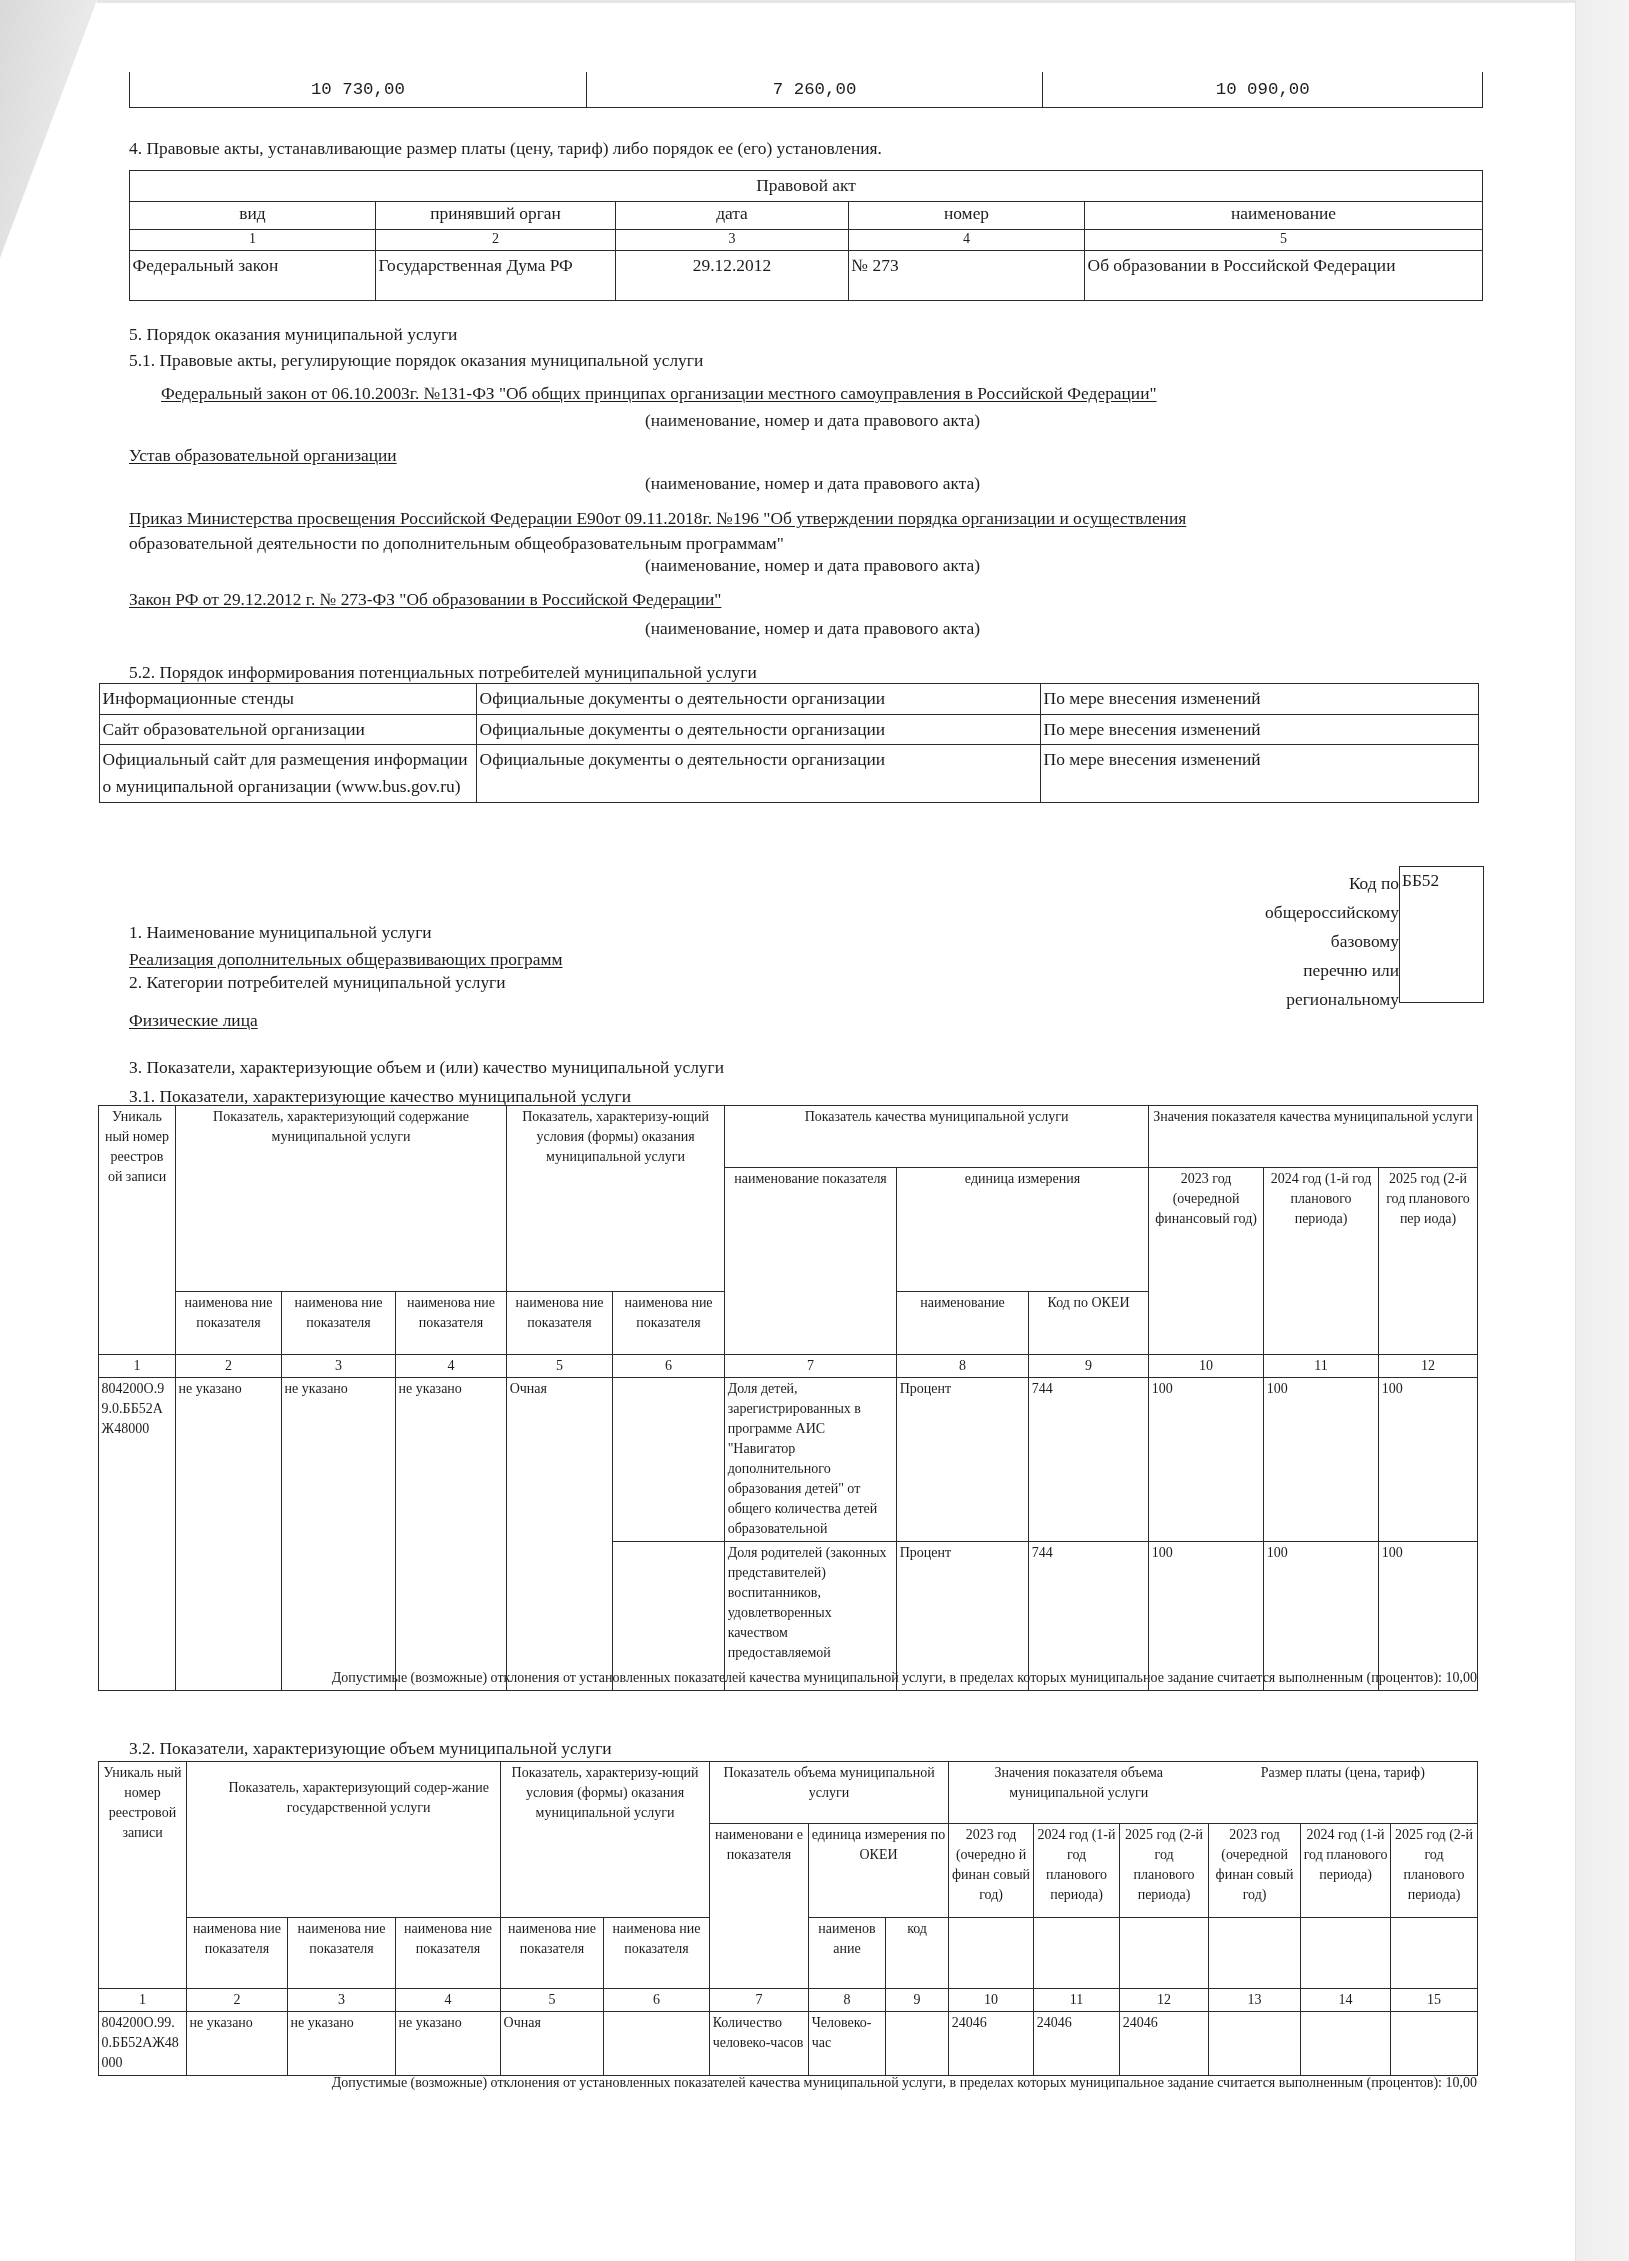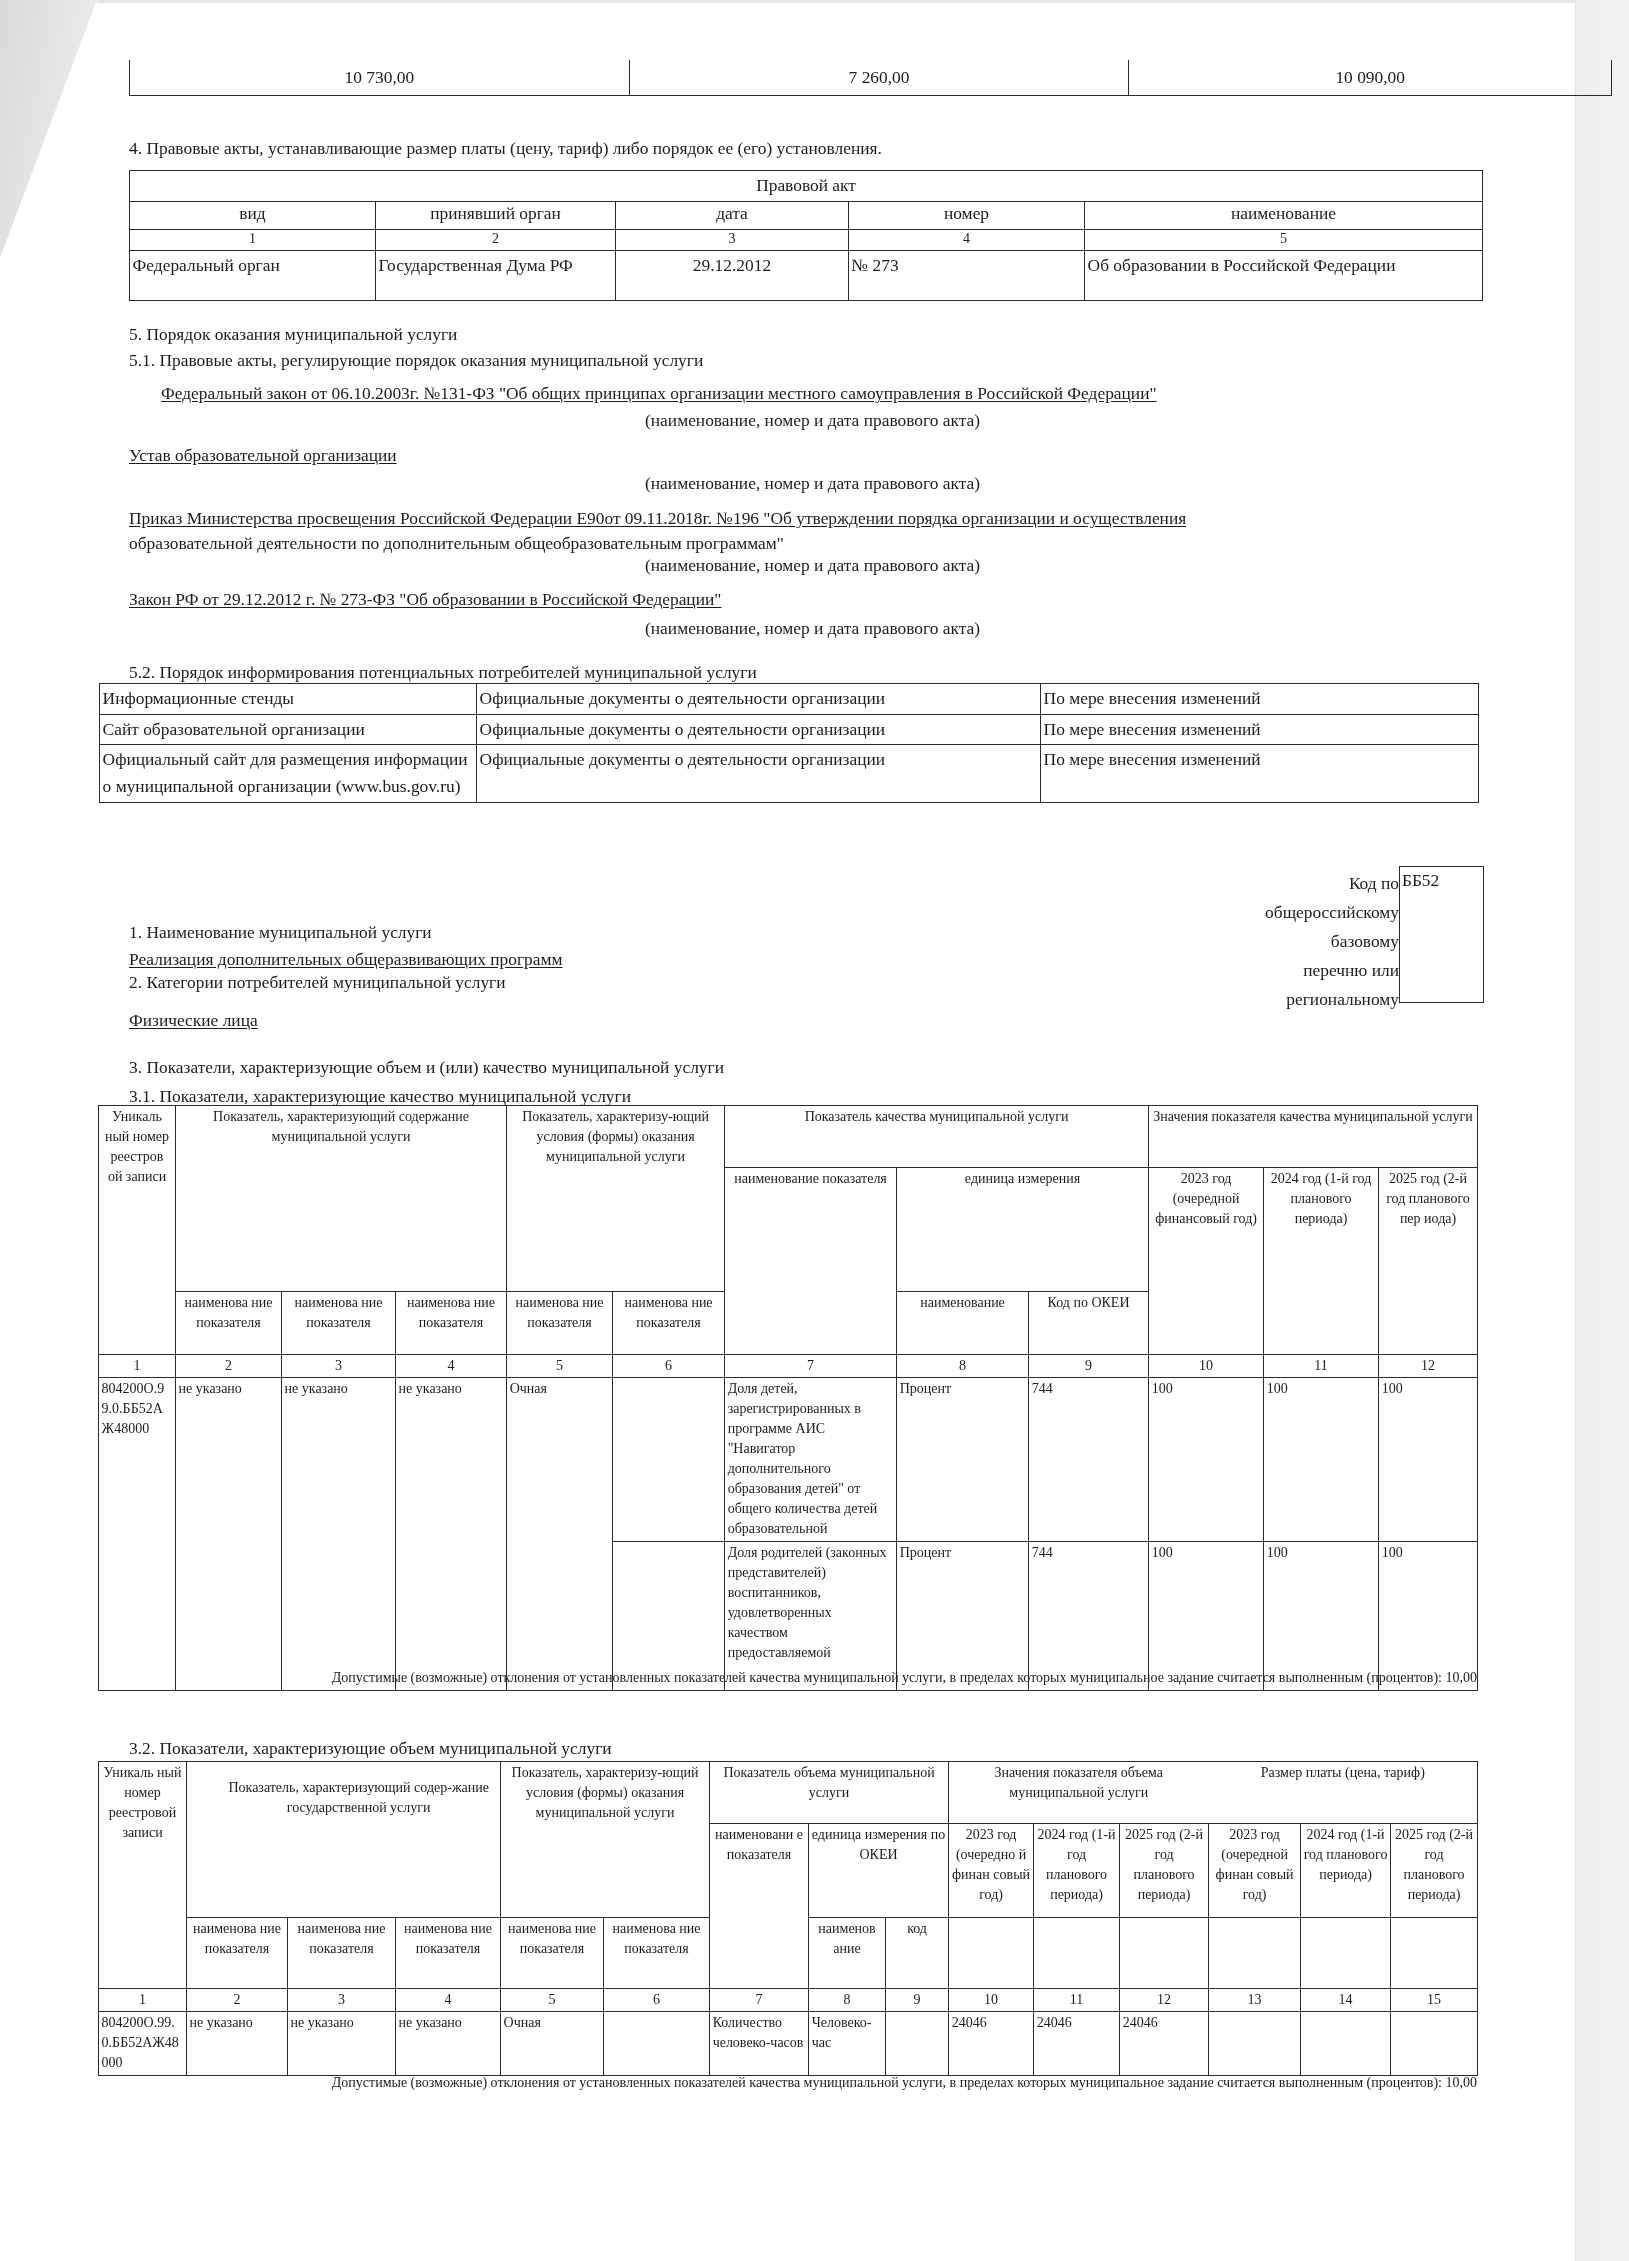--- a/index.html
+++ b/index.html
@@ -48,21 +48,21 @@
 
   .code-box { position:absolute; border:1.3px solid #2a2a2a; }
 </style>
 </head>
 <body>
 
 <div class="scan-left"></div>
 <div class="scan-top"></div>
 <div class="scan-right"></div>
 
-<table id="t-sum" style="left:129px; top:60px; width:1483px;">
+<table id="t-sum" style="left:129px; top:72px; width:1354px;font-family:Liberation Mono, monospace;">
   <tbody>
       <tr>
     <td style="width:33.3%">10 730,00</td>
     <td style="width:33.3%">7 260,00</td>
     <td>10 090,00</td>
   </tr>
 </tbody>
   </table>
 
 <div class="abs txt" style="left:129px; top:138px;">4. Правовые акты, устанавливающие размер платы (цену, тариф) либо порядок ее (его) установления.</div>
@@ -87,21 +87,21 @@
     <td class="c">наименование</td>
   </tr>
   <tr>
     <td class="c" style="height:18px; font-size:14px;">1</td>
     <td class="c" style="font-size:14px;">2</td>
     <td class="c" style="font-size:14px;">3</td>
     <td class="c" style="font-size:14px;">4</td>
     <td class="c" style="font-size:14px;">5</td>
   </tr>
   <tr>
-    <td class="l" style="height:44px; padding-top:3.9px;">Федеральный орган</td>
+    <td class="l" style="height:44px; padding-top:3.9px;">Федеральный закон</td>
     <td class="l" style="padding-top:3.9px;">Государственная Дума РФ</td>
     <td class="c" style="padding-top:3.9px;">29.12.2012</td>
     <td class="l" style="padding-top:3.9px;">№ 273</td>
     <td class="l" style="padding-top:3.9px;">Об образовании в Российской Федерации</td>
   </tr>
 </tbody>
   </table>
 
 <div class="abs txt" style="left:129px; top:324px;">5. Порядок оказания муниципальной услуги</div>
 <div class="abs txt" style="left:129px; top:350px;">5.1. Правовые акты, регулирующие порядок оказания муниципальной услуги</div>

